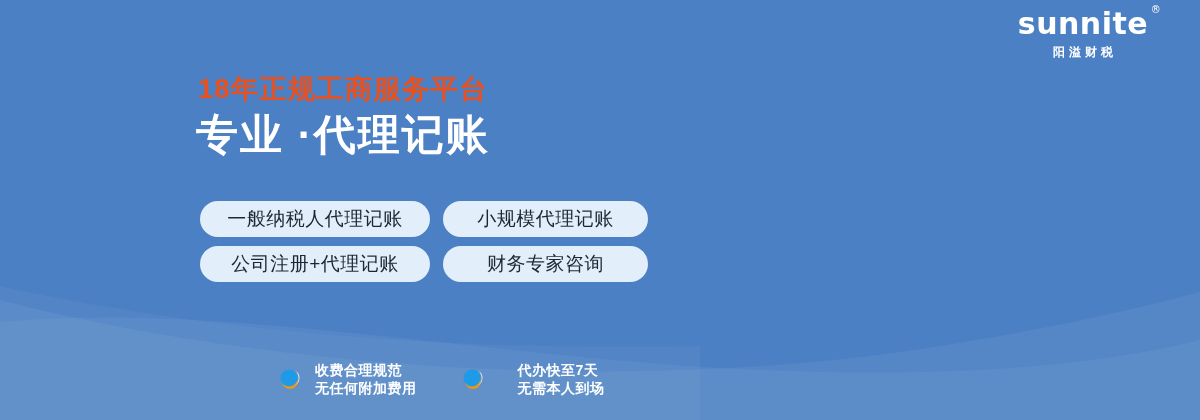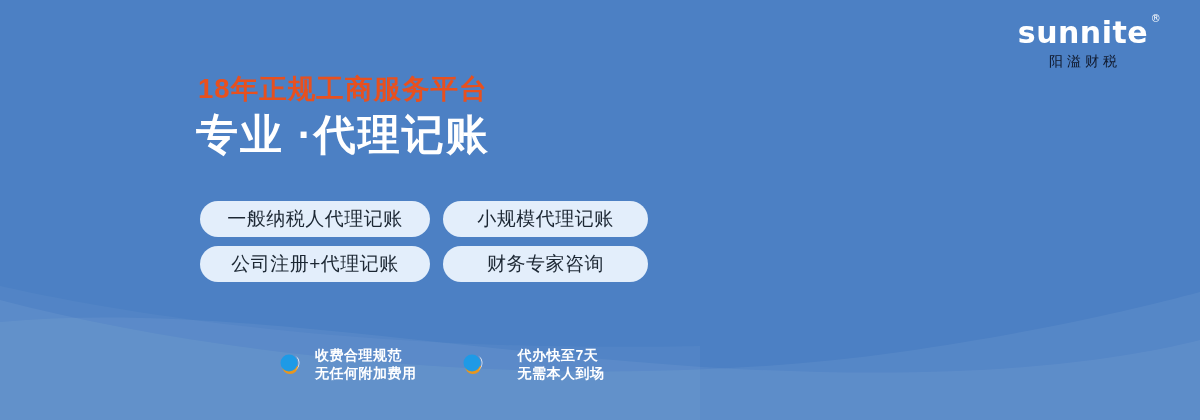--- a/index.html
+++ b/index.html
@@ -31,21 +31,20 @@
     pointer-events: none;
   }
 
   
   .logo-block {
     position: absolute;
     right: 22px;
     top: 8px;
     text-align: center;
     width: 190px;
-    margin-top: 9px;
   }
   .logo-wordmark {
     position: relative;
     display: inline-block;
     color: #ffffff;
     font-size: 30px;
     font-weight: 700;
     letter-spacing: 0.5px;
     line-height: 1.05;
     font-family: "DejaVu Sans", "Liberation Sans", sans-serif;
@@ -53,23 +52,23 @@
   .logo-reg {
     position: absolute;
     top: -3px;
     right: -13px;
     font-size: 10px;
     font-weight: 400;
     color: #ffffff;
     line-height: 1;
   }
   .logo-cn {
-    color: #0f172a;
-    font-size: 14px;
-    font-weight: 400;
+    color: #ffffff;
+    font-size: 12px;
+    font-weight: 700;
     letter-spacing: 4px;
     margin-top: 4px;
     padding-left: 4px;
   }
 
   
   .tagline {
     position: absolute;
     left: 198px;
     top: 76px;
@@ -121,21 +120,21 @@
     padding: 0 10px;
   }
   .pill-c1 { width: 230px; margin-right: 13px; }
   .pill-c2 { width: 205px; margin-right: 14px; }
   .pill-c3 { width: 223px; }
 
   
   .features {
     position: absolute;
     left: 276px;
-    top: 346px;
+    top: 361px;
     display: flex;
     align-items: flex-start;
   }
   .feature {
     display: flex;
     align-items: center;
   }
   .feature-gap-1 { margin-right: 42px; }
   .feature-gap-2 { margin-right: 42px; gap: 20px; }
 

